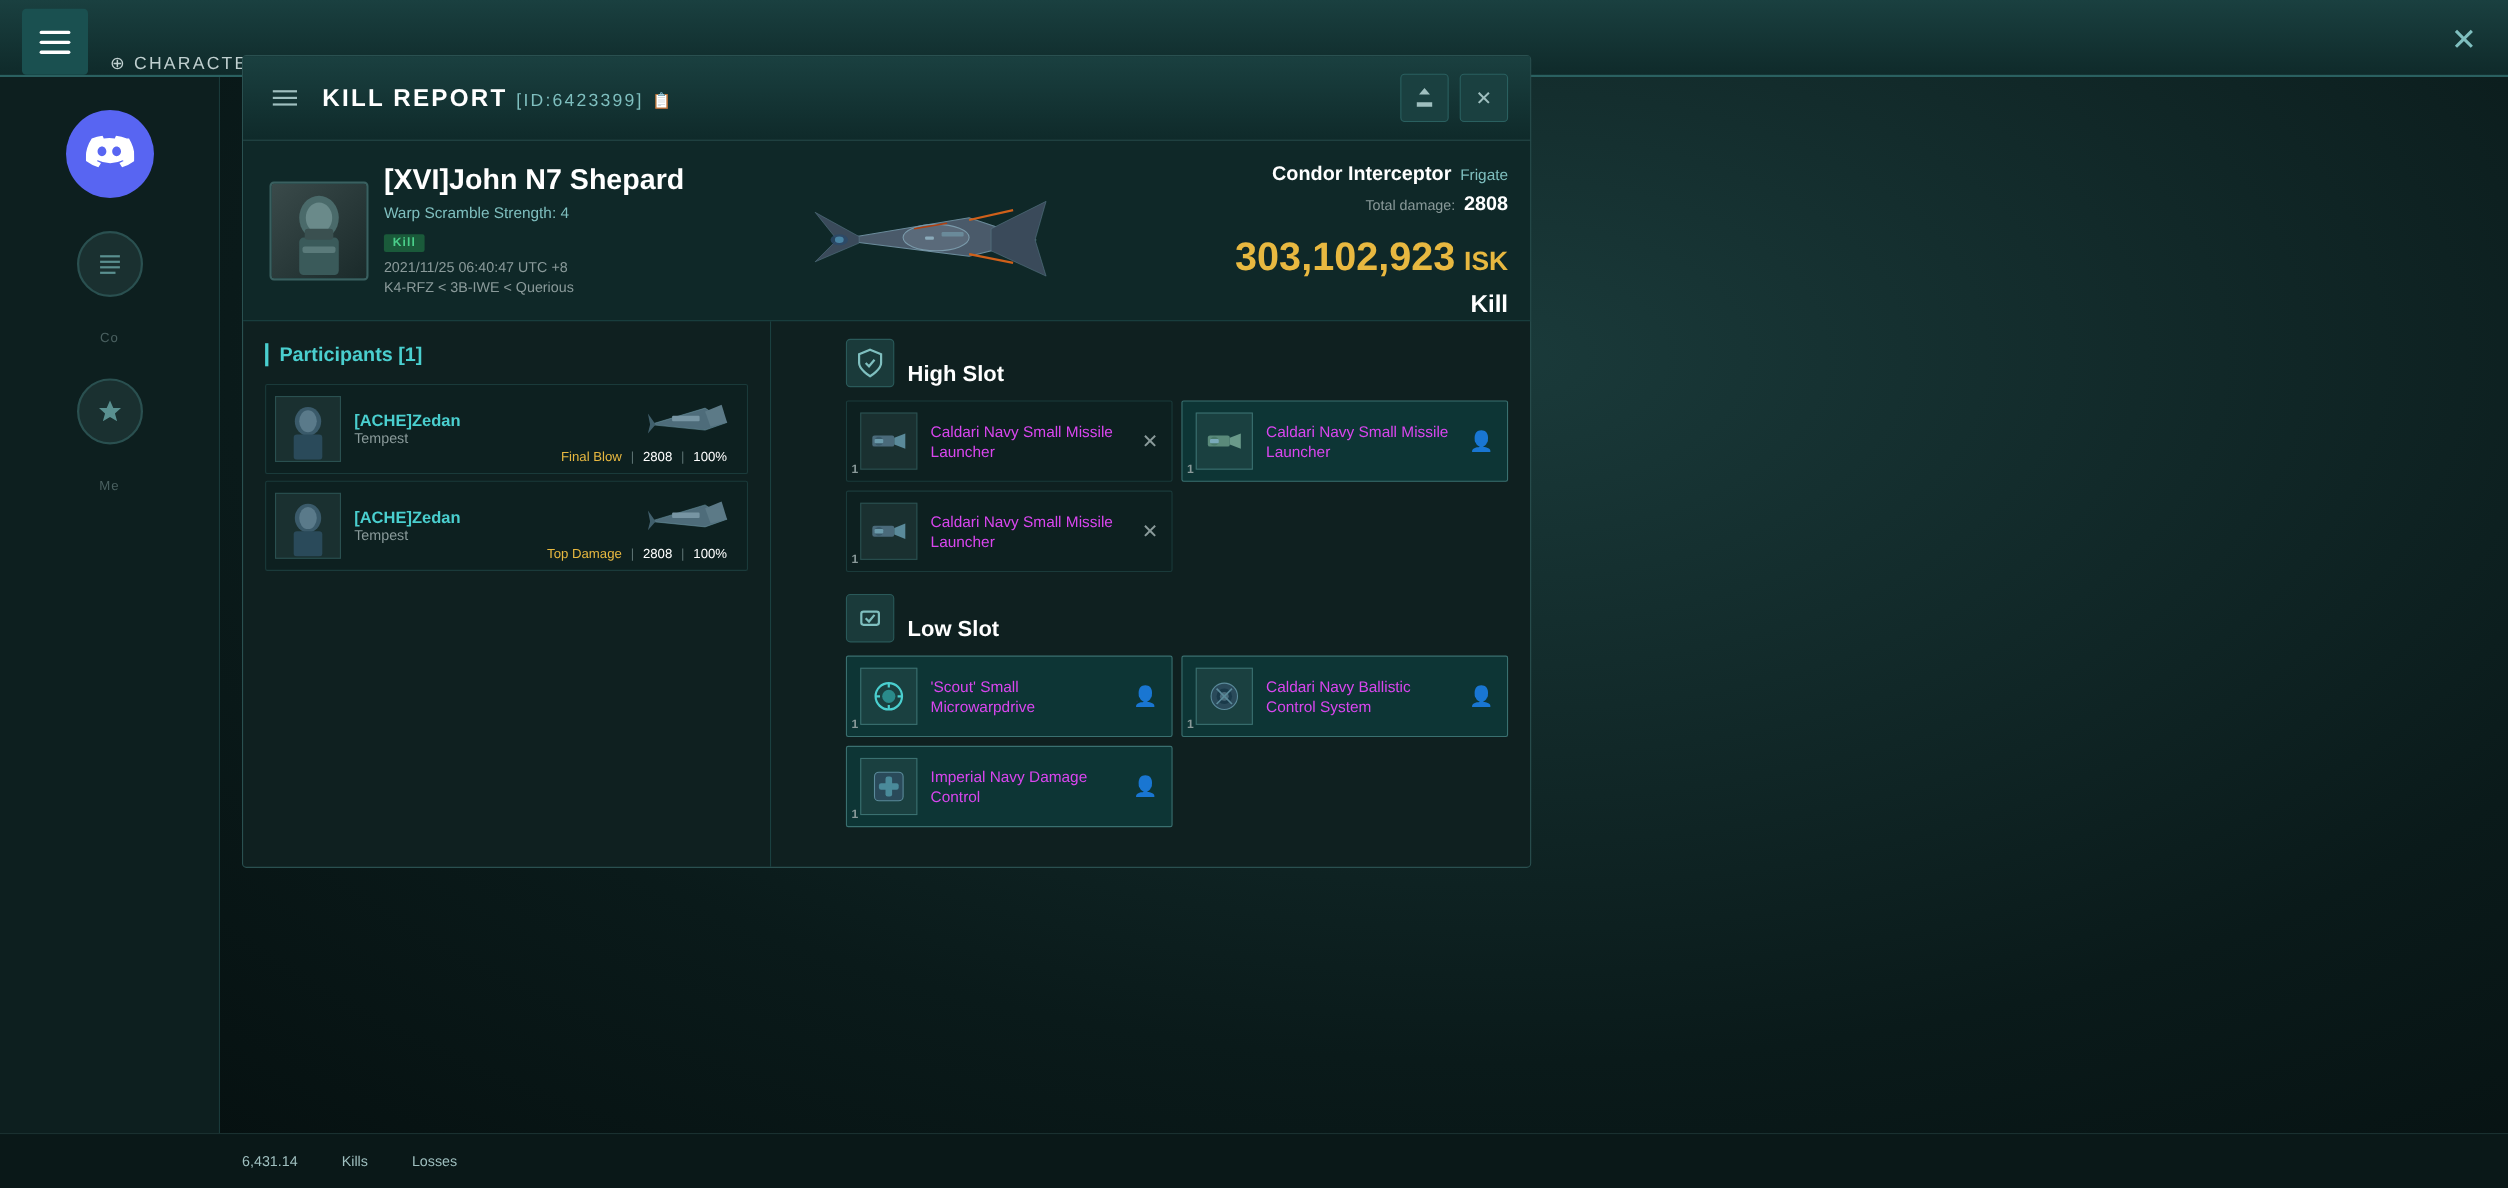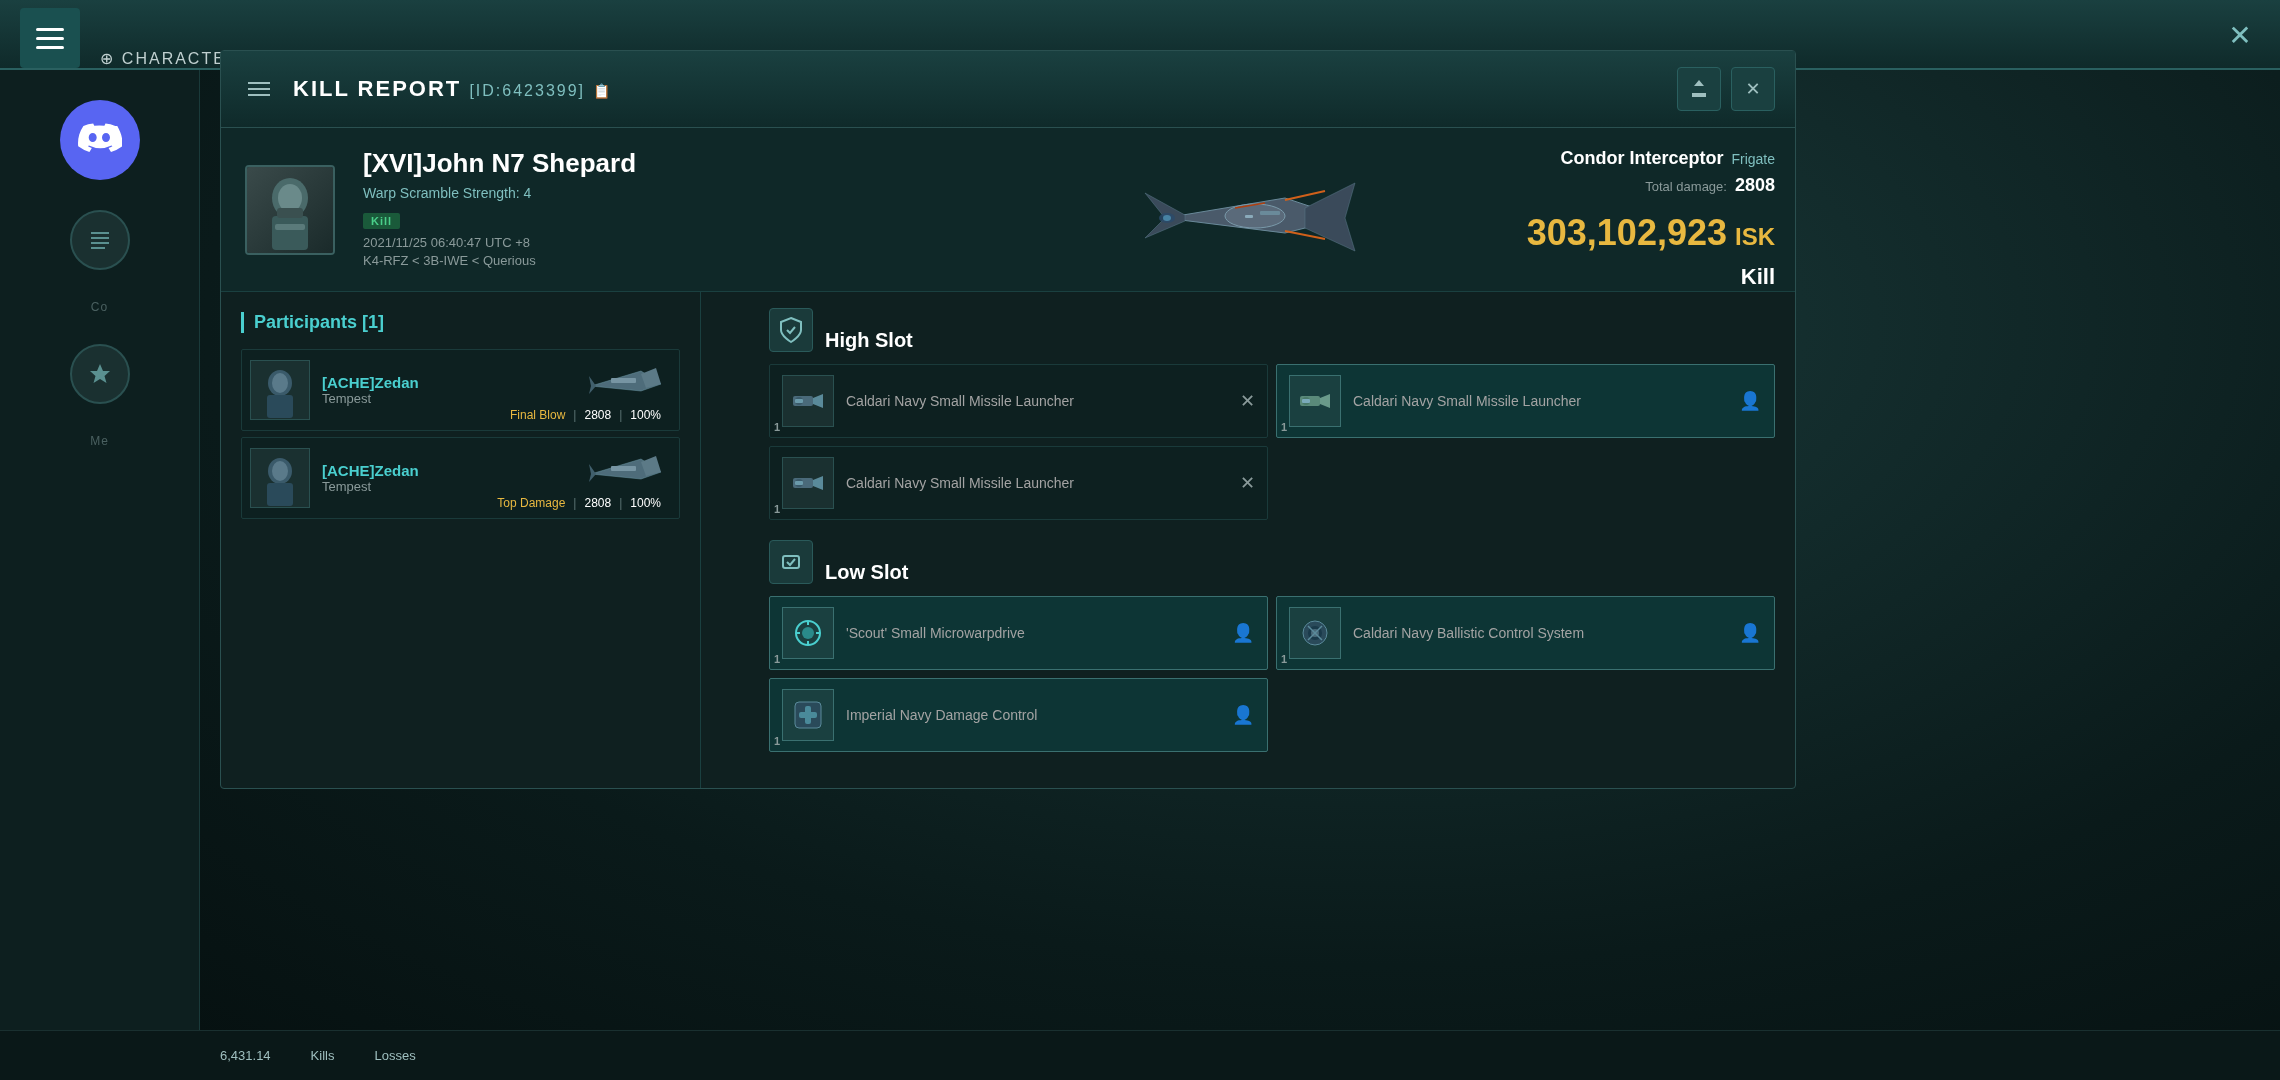--- a/index.html
+++ b/index.html
@@ -110,21 +110,21 @@
       justify-content: center;
       color: #5a9090;
       font-size: 22px;
     }
 
     
     .modal {
       position: absolute;
       left: 220px;
       top: 50px;
-      width: 1576px;
+      width: 1172px;
       background: #0f2020;
       border: 1px solid #2a5050;
       border-radius: 4px;
     }
 
     .modal-header {
       background: linear-gradient(180deg, #1a4040 0%, #0f2a2a 100%);
       padding: 16px 20px;
       display: flex;
       align-items: center;
@@ -182,21 +182,21 @@
       align-items: center;
       justify-content: center;
     }
 
     
     .kill-info {
       background: #0f2828;
       padding: 20px 24px;
       display: flex;
       align-items: center;
-      gap: 28px;
+      gap: 14px;
       border-bottom: 1px solid #1a4040;
       position: relative;
       min-height: 160px;
     }
 
     .victim-avatar {
       width: 90px;
       height: 90px;
       background: #2a3030;
       border: 2px solid #3a6060;
@@ -486,21 +486,21 @@
       flex-shrink: 0;
       display: flex;
       align-items: center;
       justify-content: center;
       font-size: 20px;
       color: #5a8080;
       position: relative;
     }
 
     .module-name {
-      color: #a3a3a3;
+      color: #d946ef;
       font-size: 14px;
       line-height: 1.3;
       flex: 1;
     }
 
     .module-x {
       color: #8a9a9a;
       font-size: 18px;
       margin-left: auto;
       cursor: pointer;

